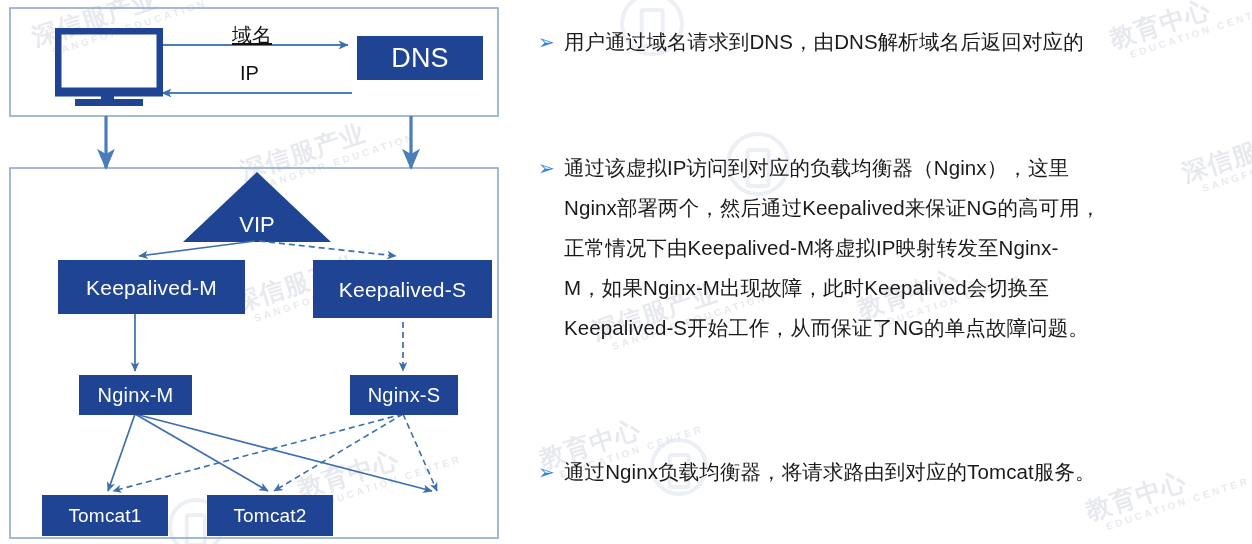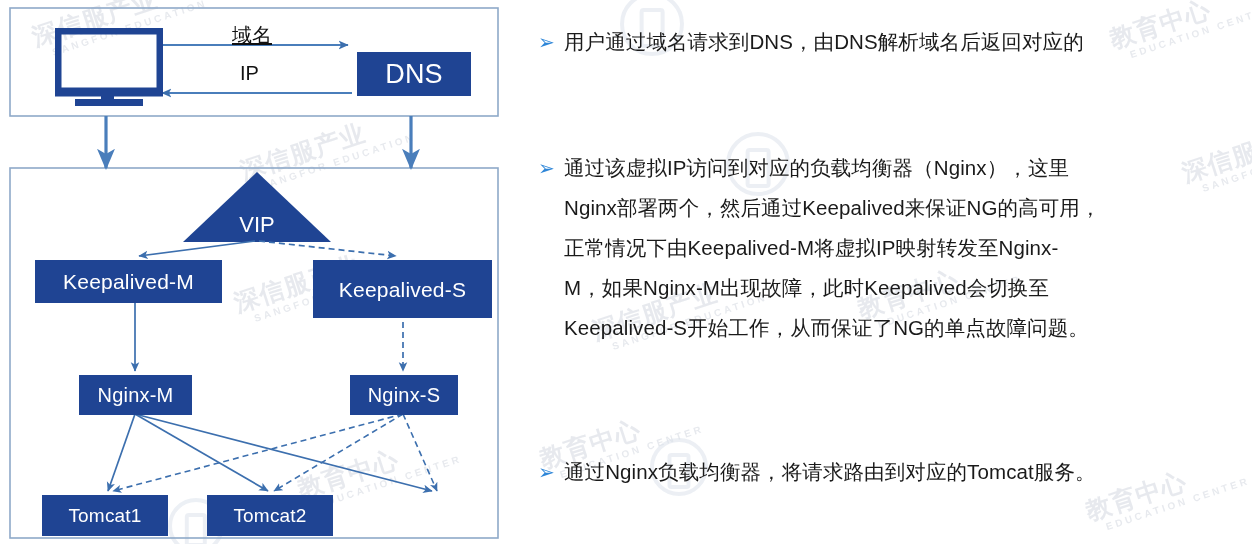--- a/index.html
+++ b/index.html
@@ -164,29 +164,29 @@
 
     <svg class="monitor" style="left:55px;top:28px;" width="108" height="80" viewBox="0 0 108 80">
       <rect x="2" y="2" width="104" height="62" fill="none" stroke="#1f4493" stroke-width="9"></rect>
       <rect x="46" y="64" width="13" height="10" fill="#1f4493"></rect>
       <rect x="20" y="71" width="68" height="7" fill="#1f4493"></rect>
     </svg>
 
     <div class="edge-label" style="left:232px;top:22px;text-decoration:underline;">域名</div>
     <div class="edge-label" style="left:240px;top:62px;">IP</div>
 
-    <div class="node dns" style="left:357px;top:52px;width:114px;height:44px;">
+    <div class="node dns" style="left:357px;top:36px;width:126px;height:44px;">
       <span>DNS</span>
     </div>
 
     <div style="position:absolute;left:183px;top:172px;width:148px;height:70px;">
       <div class="vip-label">VIP</div>
     </div>
 
-    <div class="node kp" style="left:35px;top:260px;width:187px;height:43px;">
+    <div class="node kp" style="left:58px;top:260px;width:187px;height:54px;">
       <span>Keepalived-M</span>
     </div>
     <div class="node kp" style="left:313px;top:260px;width:179px;height:58px;">
       <span>Keepalived-S</span>
     </div>
 
     <div class="node ng" style="left:79px;top:375px;width:113px;height:40px;">
       <span>Nginx-M</span>
     </div>
     <div class="node ng" style="left:350px;top:375px;width:108px;height:40px;">

